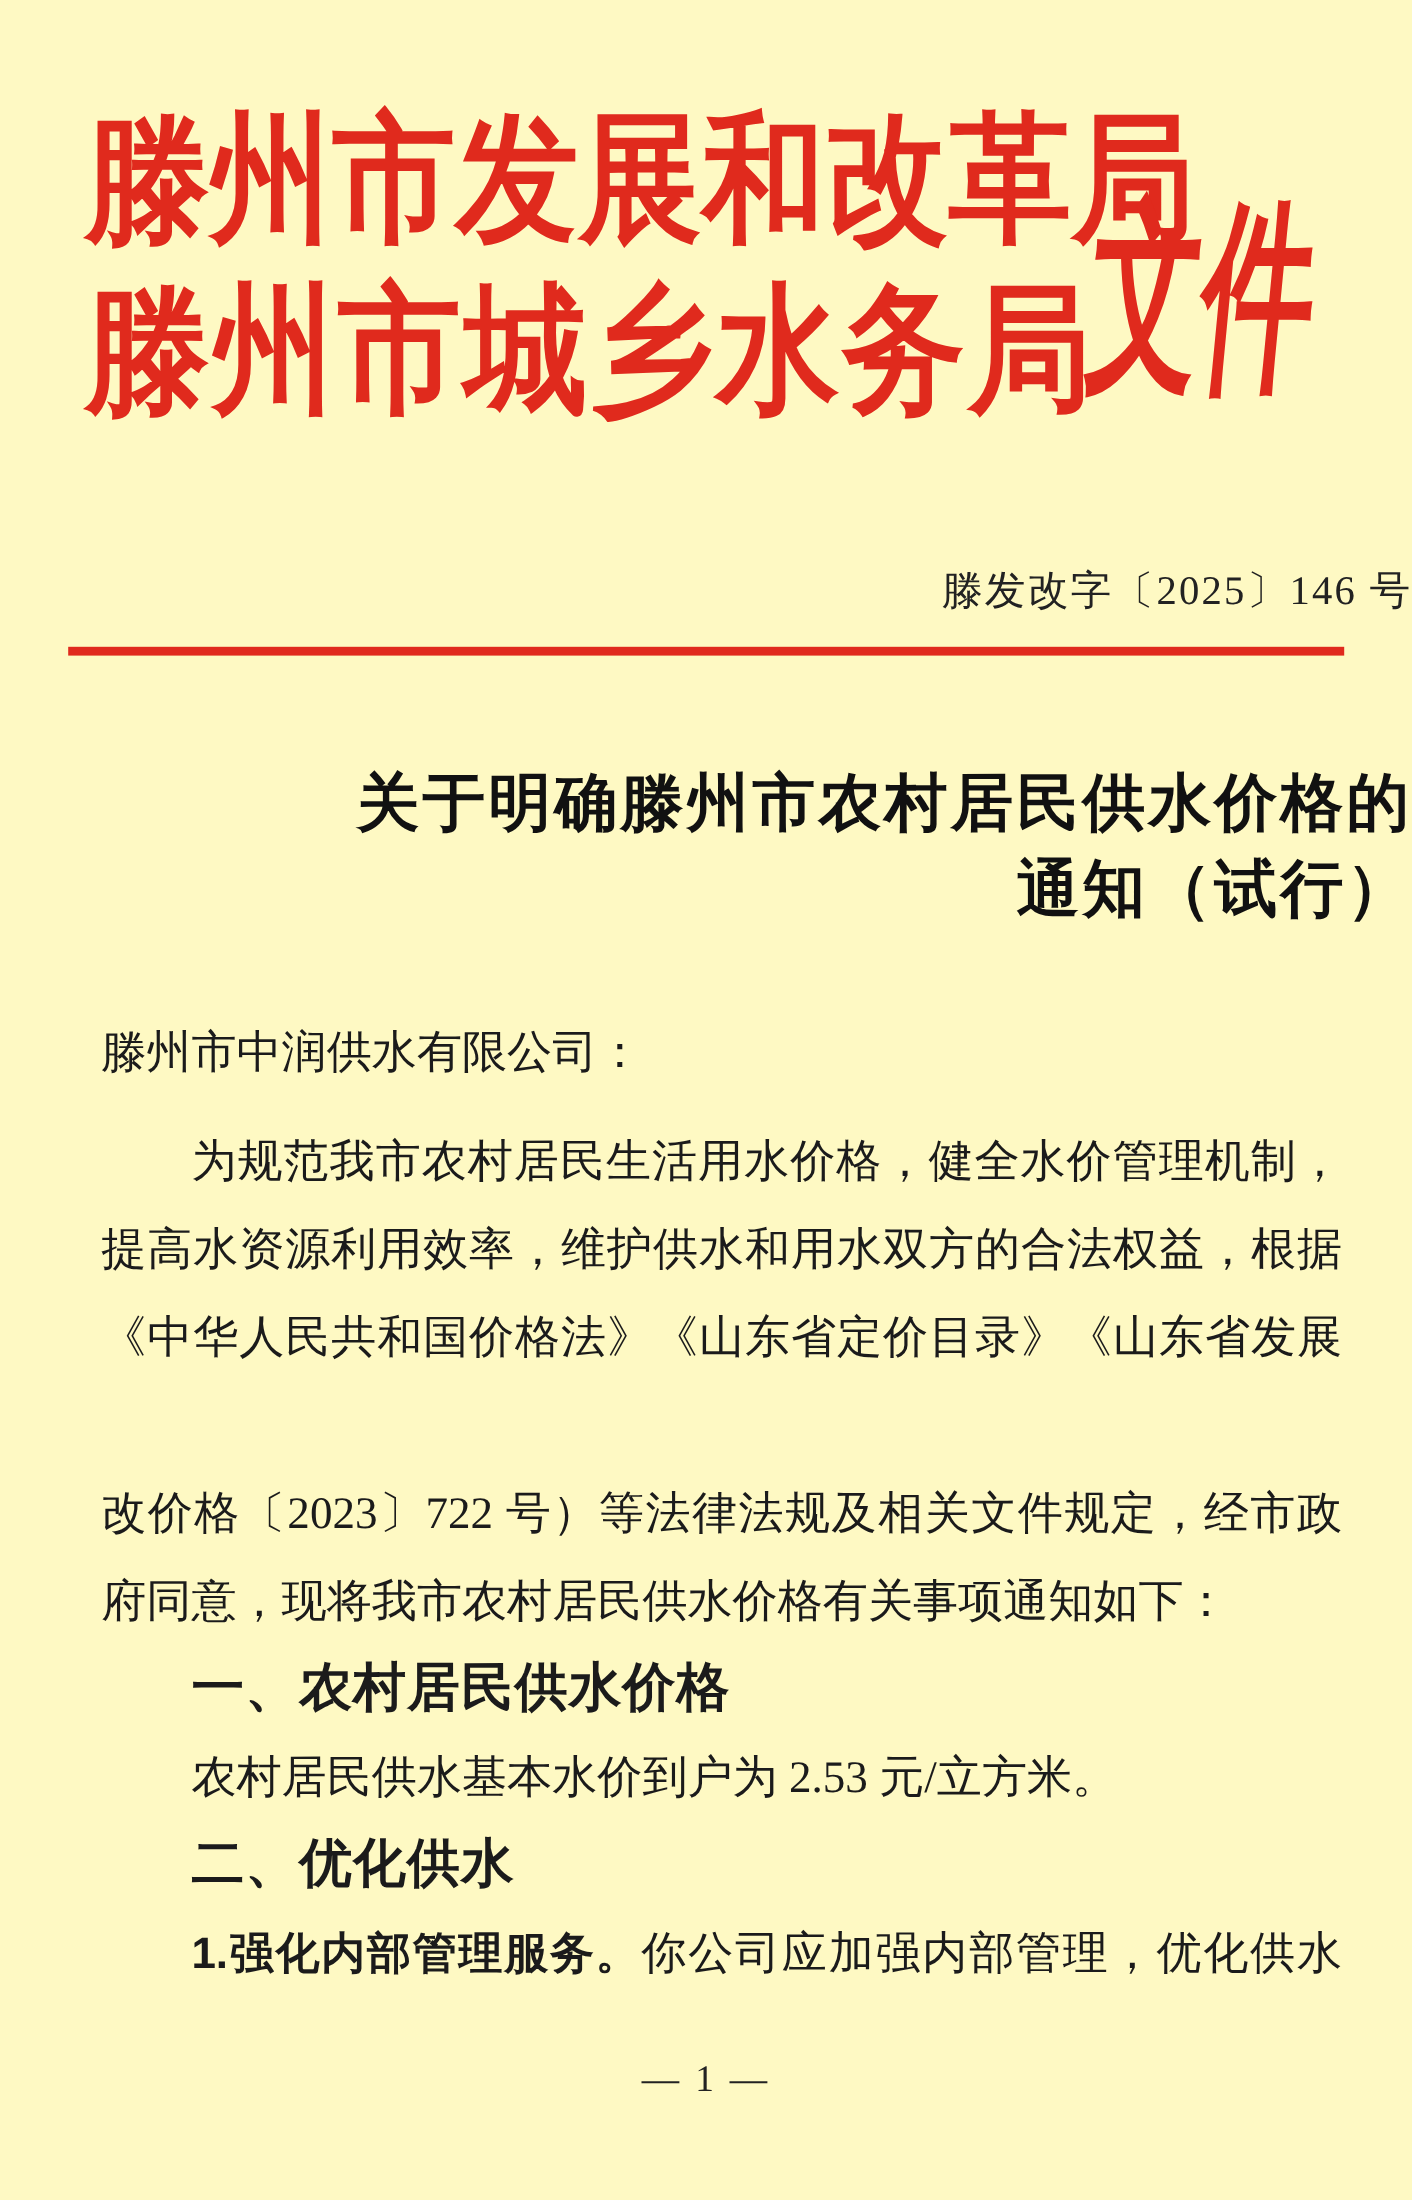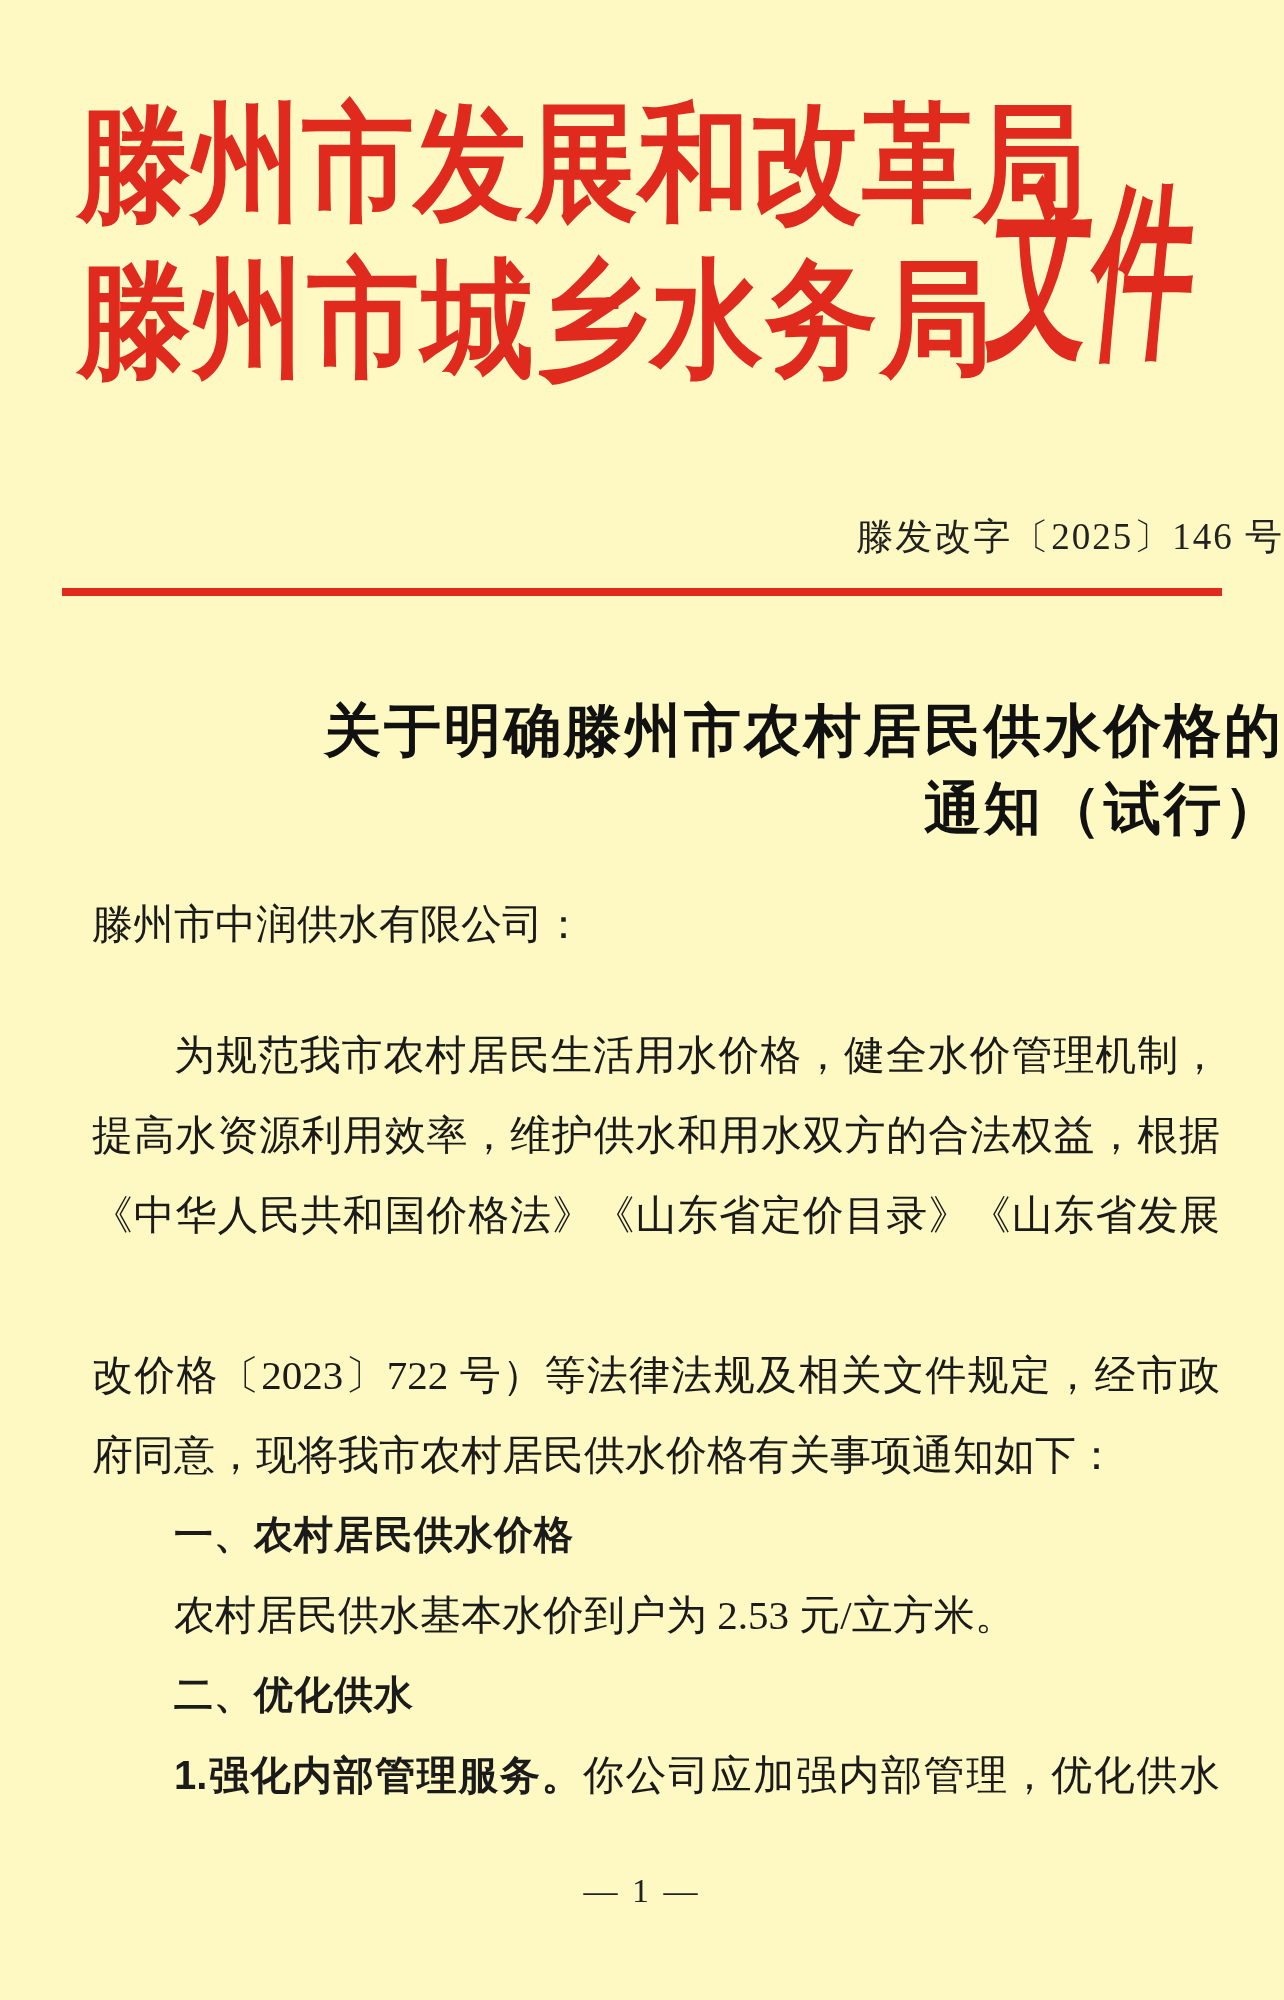--- a/index.html
+++ b/index.html
@@ -56,23 +56,23 @@
   }
   
   .bline {
     position:absolute; left:92px; width:1128px;
     height:80px; line-height:80px;
     font-size:41px;
     color:#1b1b1b;
   }
   .j { text-align:justify; text-align-last:justify; }
   .indent { text-indent:82px; }
-  .hei { font-family:"Liberation Sans", sans-serif; font-weight:700; font-size:39px; letter-spacing:1px; }
+  .hei { font-family:"Liberation Sans", sans-serif; font-weight:700; font-size:48px; letter-spacing:1px; }
   .hei-inline { font-family:"Liberation Sans", sans-serif; font-weight:700; font-size:40px; }
-  .t1 { top:884px; }  .t2 { top:1015px; } .t3 { top:1095px; }
+  .t1 { top:916px; }  .t2 { top:1015px; } .t3 { top:1095px; }
   .t4 { top:1175px; } .t5 { top:1255px; } .t6 { top:1335px; }
   .t7 { top:1415px; } .t8 { top:1495px; } .t9 { top:1575px; }
   .t10 { top:1655px; } .t11 { top:1735px; }
   
   .page-num {
     position:absolute; top:1872px; left:0; width:100%;
     text-align:center;
     font-size:34px; letter-spacing:3px;
     color:#222;
   }

